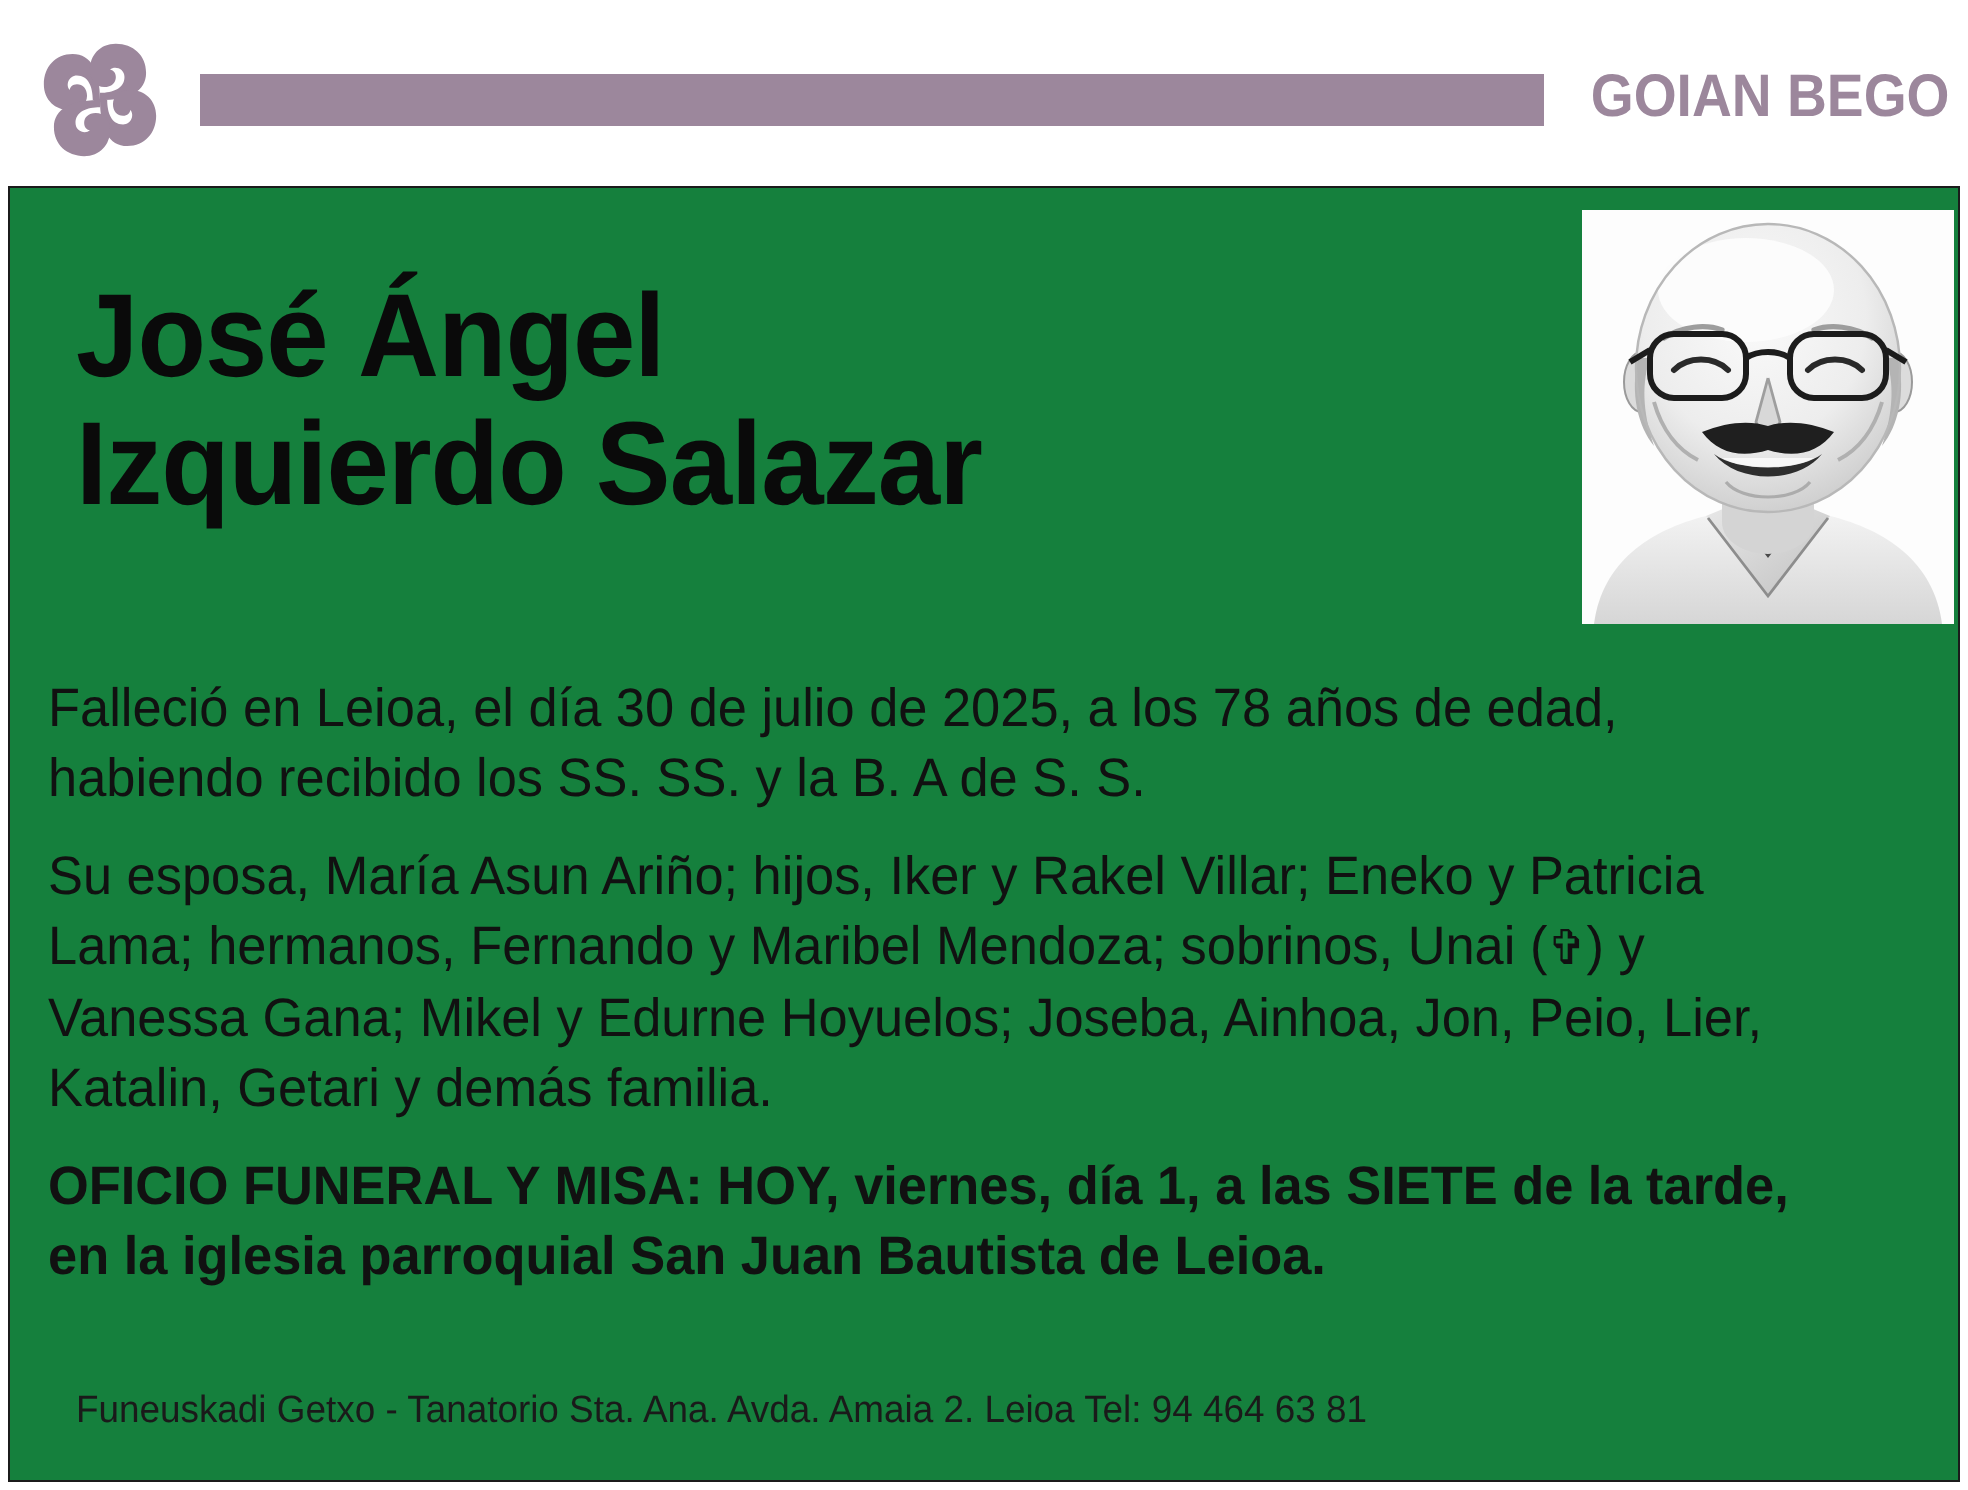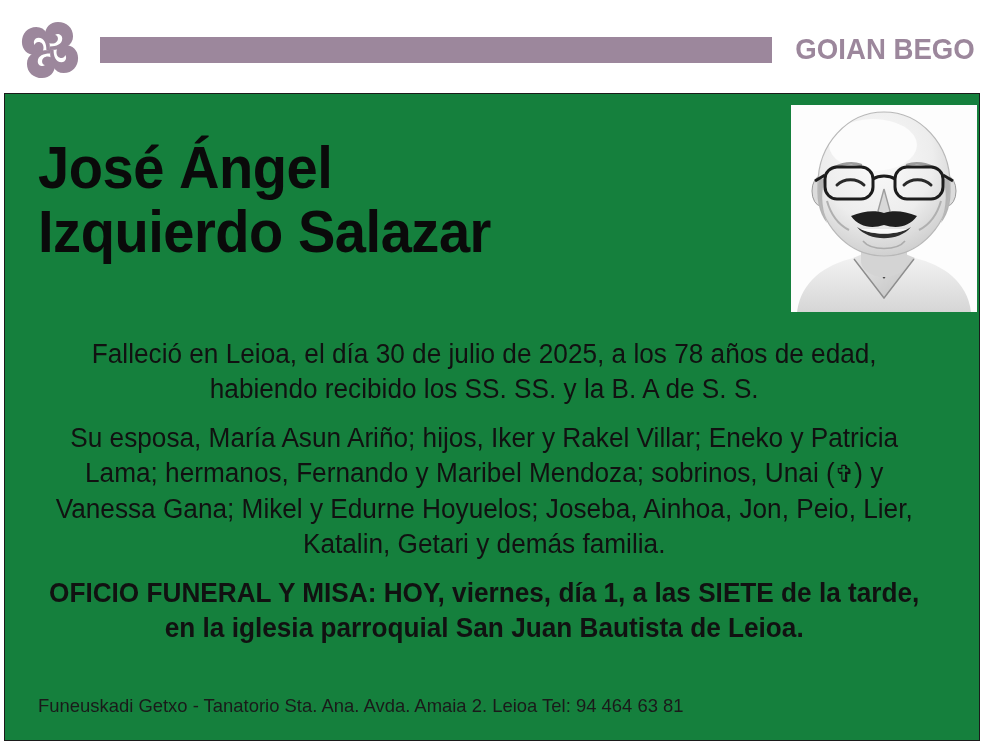--- a/index.html
+++ b/index.html
@@ -106,24 +106,23 @@
     color: #0a0a0a;
     letter-spacing: -0.5px;
     white-space: nowrap;
     transform: scaleX(0.95);
     transform-origin: left center;
   }
 
   
   .body-text {
     position: absolute;
-    left: 33px;
+    left: 19px;
     top: 243px;
     width: 920px;
-    text-align: center;
   }
 
   .para {
     font-family: "Liberation Sans Narrow", "Liberation Sans", sans-serif;
     font-size: 27px;
     line-height: 35px;
     color: #111111;
     margin: 0 0 14px 0;
     transform: scaleX(0.97);
     transform-origin: left top;

